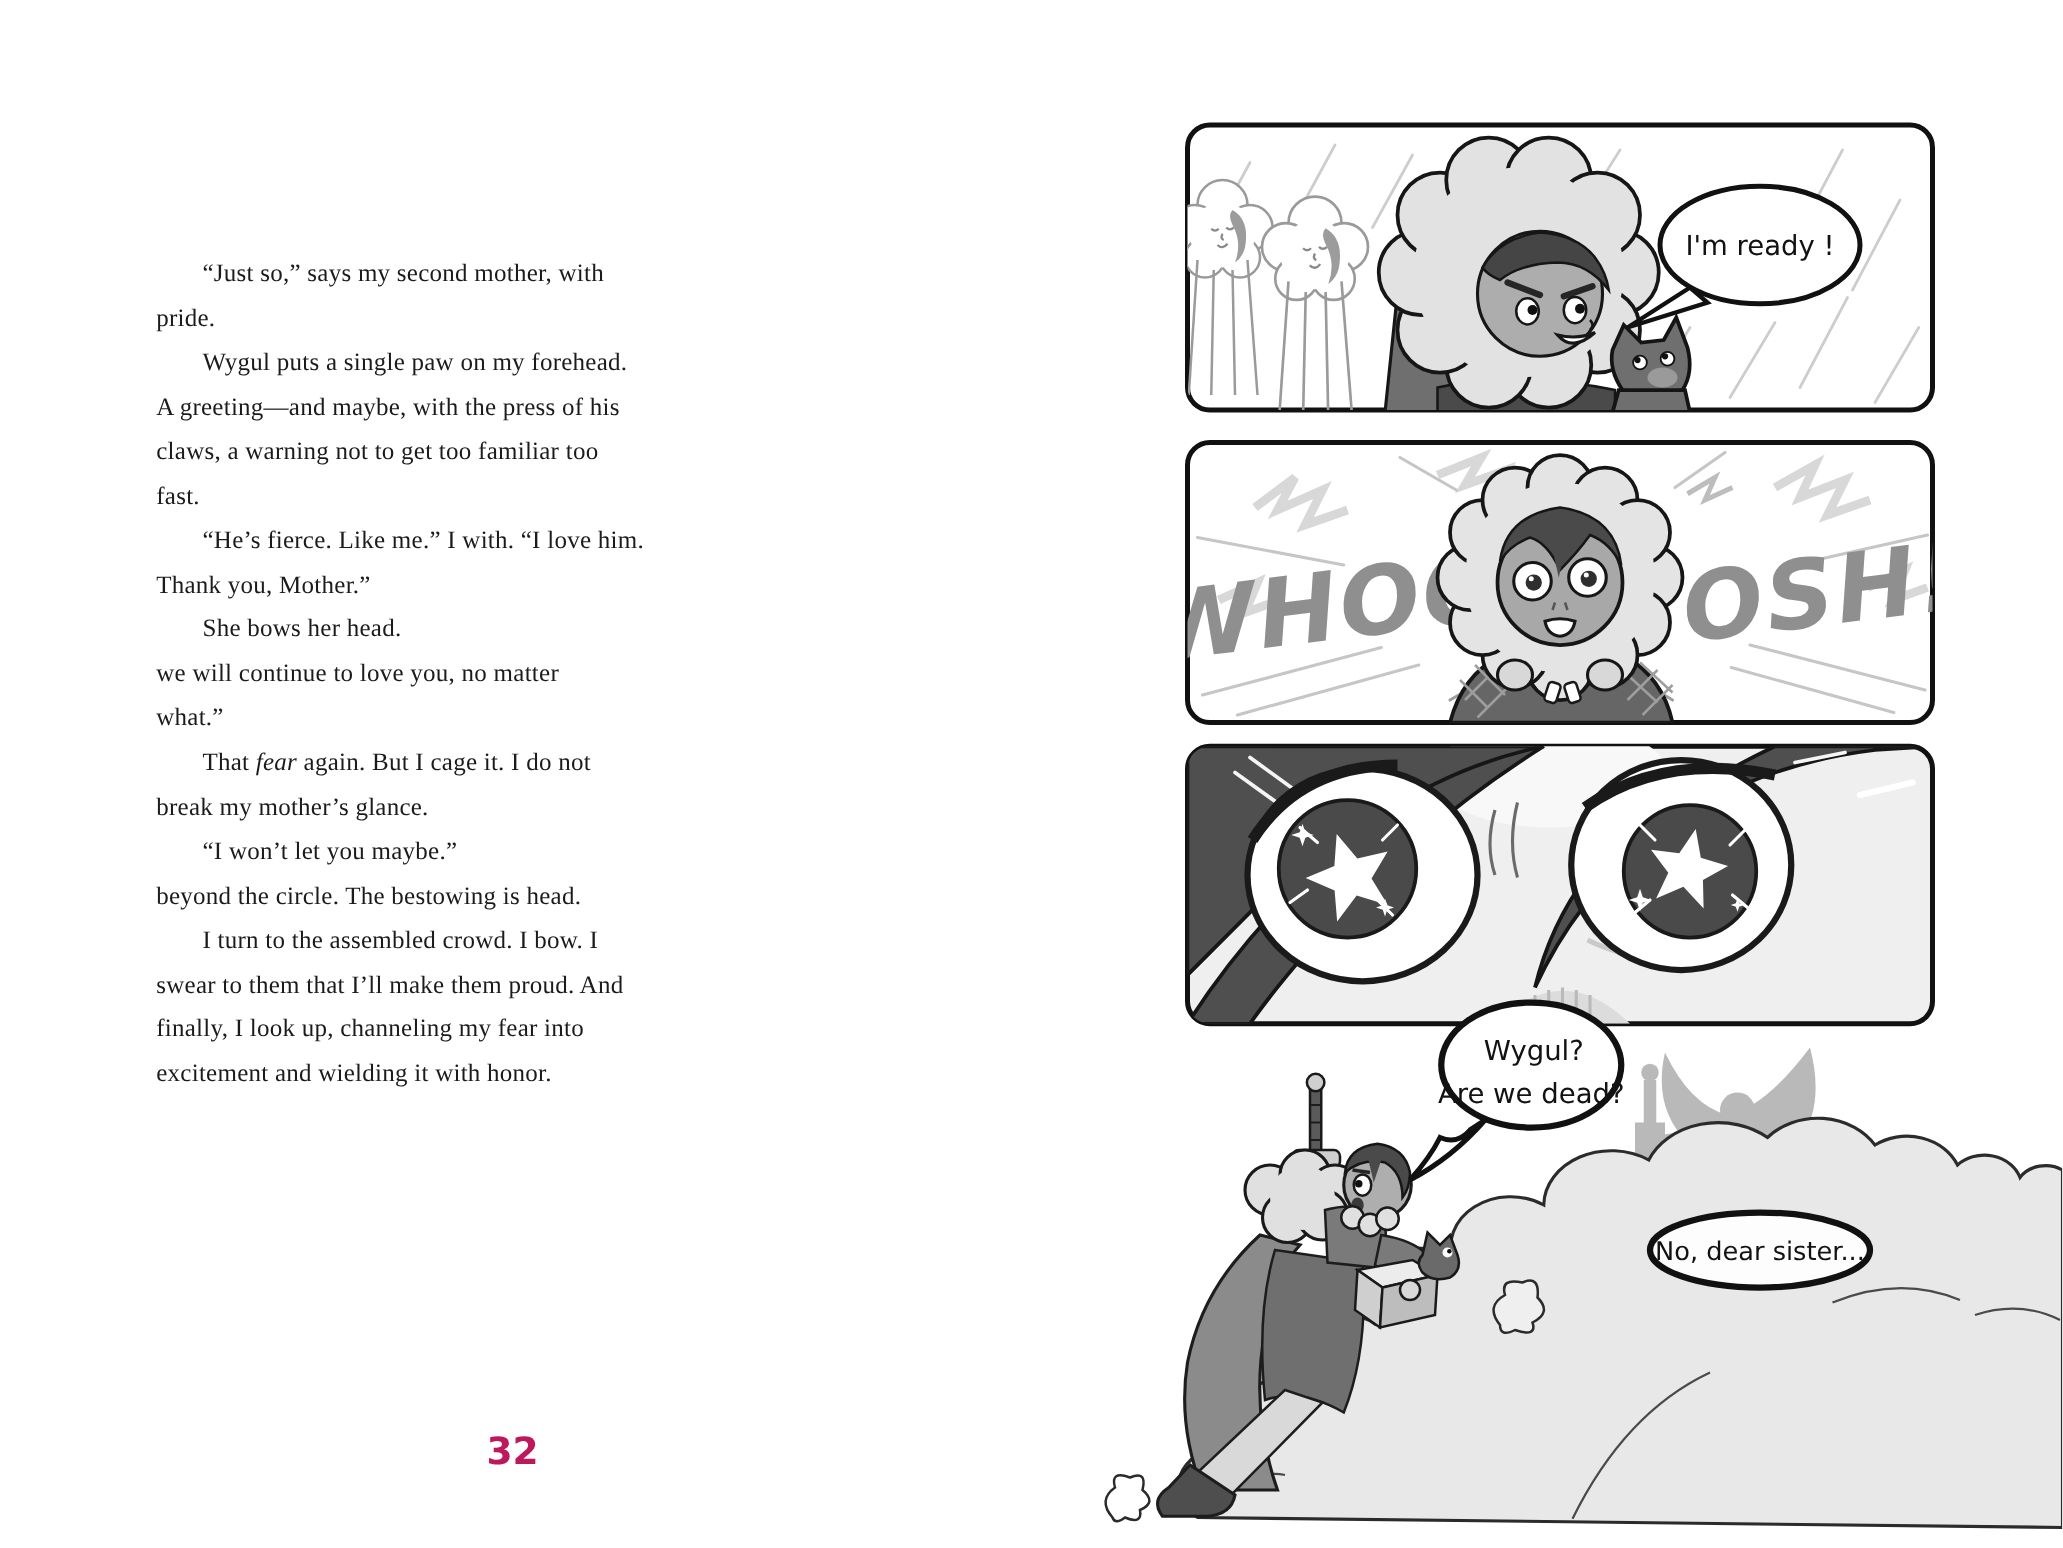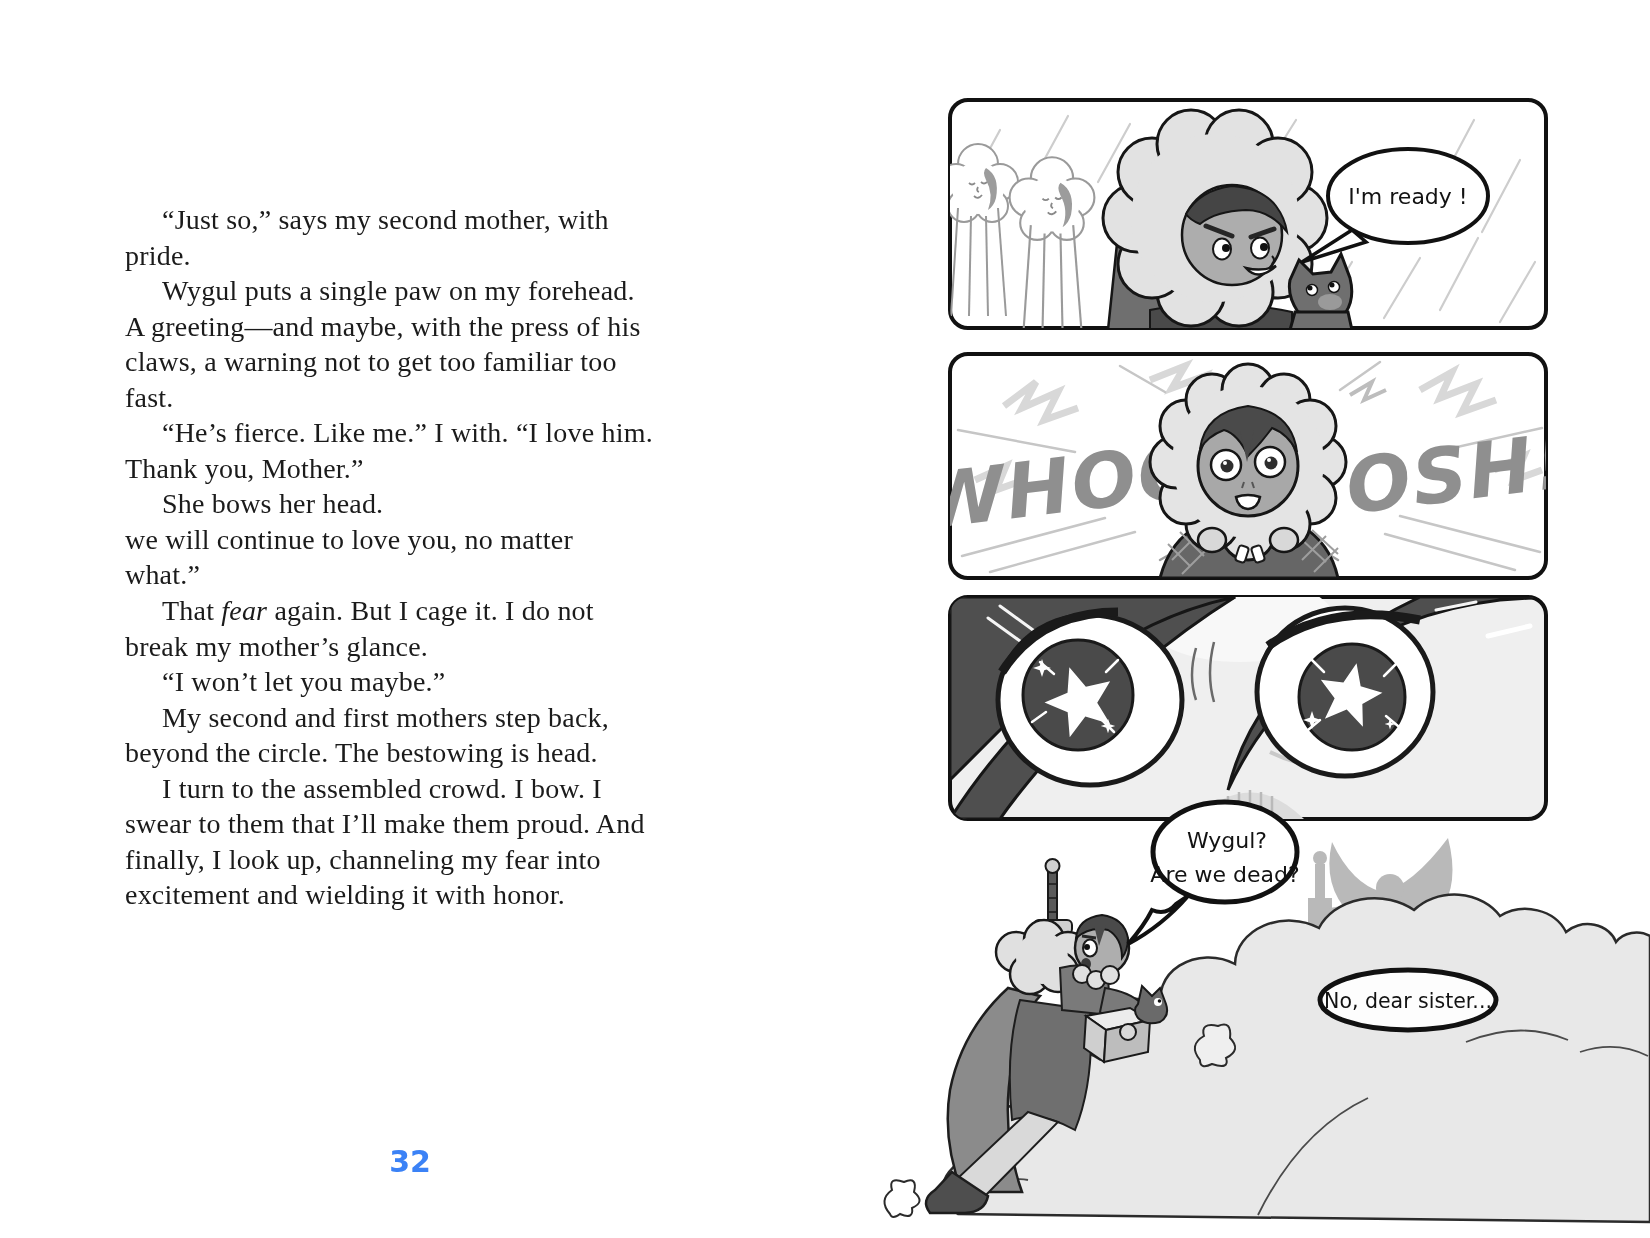--- a/index.html
+++ b/index.html
@@ -1,24 +1,24 @@
 <!DOCTYPE html>
 <html><head>
 <meta charset="utf-8">
 <style>
   html,body{margin:0;padding:0;background:#ffffff;}
   .canvas{position:relative;width:1650px;height:1238px;background:#fff;overflow:hidden;
           font-family:"Liberation Serif","DejaVu Serif",serif;}
-  .text-block{position:absolute;left:125px;top:202px;width:560px;font-size:28px;
+  .text-block{position:absolute;left:125px;top:202px;width:560px;font-size:20px;
               line-height:35.55px;color:#1b1b1b;letter-spacing:.2px;}
   .line{white-space:nowrap;}
   .line.indent{padding-left:37px;}
   .line em{}
   .page-number{position:absolute;left:368px;top:1144px;width:84px;text-align:center;
-               font-family:"DejaVu Sans",sans-serif;font-weight:bold;font-size:30px;color:#3b82f6;}
+               font-family:"DejaVu Sans",sans-serif;font-weight:bold;font-size:30px;color:#be185d;}
   .comic-svg{position:absolute;left:0;top:0;}
   .bubble-text{font-family:"DejaVu Sans",sans-serif;font-size:22px;fill:#121212;text-anchor:middle;}
   .bubble-text-sm{font-family:"DejaVu Sans",sans-serif;font-size:20.5px;fill:#121212;text-anchor:middle;}
   .sfx{font-family:"DejaVu Sans",sans-serif;font-weight:bold;font-style:italic;font-size:76px;
        fill:#8f8f8f;text-anchor:middle;letter-spacing:2px;}
 </style>
 </head>
 <body>
 
 <div class="canvas">
@@ -31,21 +31,20 @@
       <div class="line"><span>claws, a warning not to get too familiar too</span></div>
       <div class="line"><span>fast.</span></div>
       <div class="line indent"><span>“He’s fierce. Like me.” I with. “I love him.</span></div>
       <div class="line"><span>Thank you, Mother.”</span></div>
       <div class="line indent"><span>She bows her head.</span></div>
       <div class="line"><span>we will continue to love you, no matter</span></div>
       <div class="line"><span>what.”</span></div>
       <div class="line indent"><span>That </span><em>fear</em><span> again. But I cage it. I do not</span></div>
       <div class="line"><span>break my mother’s glance.</span></div>
       <div class="line indent"><span>“I won’t let you maybe.”</span></div>
-      <div class="line indent"><span>My second and first mothers step back,</span></div>
       <div class="line"><span>beyond the circle. The bestowing is head.</span></div>
       <div class="line indent"><span>I turn to the assembled crowd. I bow. I</span></div>
       <div class="line"><span>swear to them that I’ll make them proud. And</span></div>
       <div class="line"><span>finally, I look up, channeling my fear into</span></div>
       <div class="line"><span>excitement and wielding it with honor.</span></div>
     </div>
   <div class="page-number">32</div>
 
   <svg class="comic-svg" width="1650" height="1238" viewBox="0 0 1650 1238">
     <defs>

